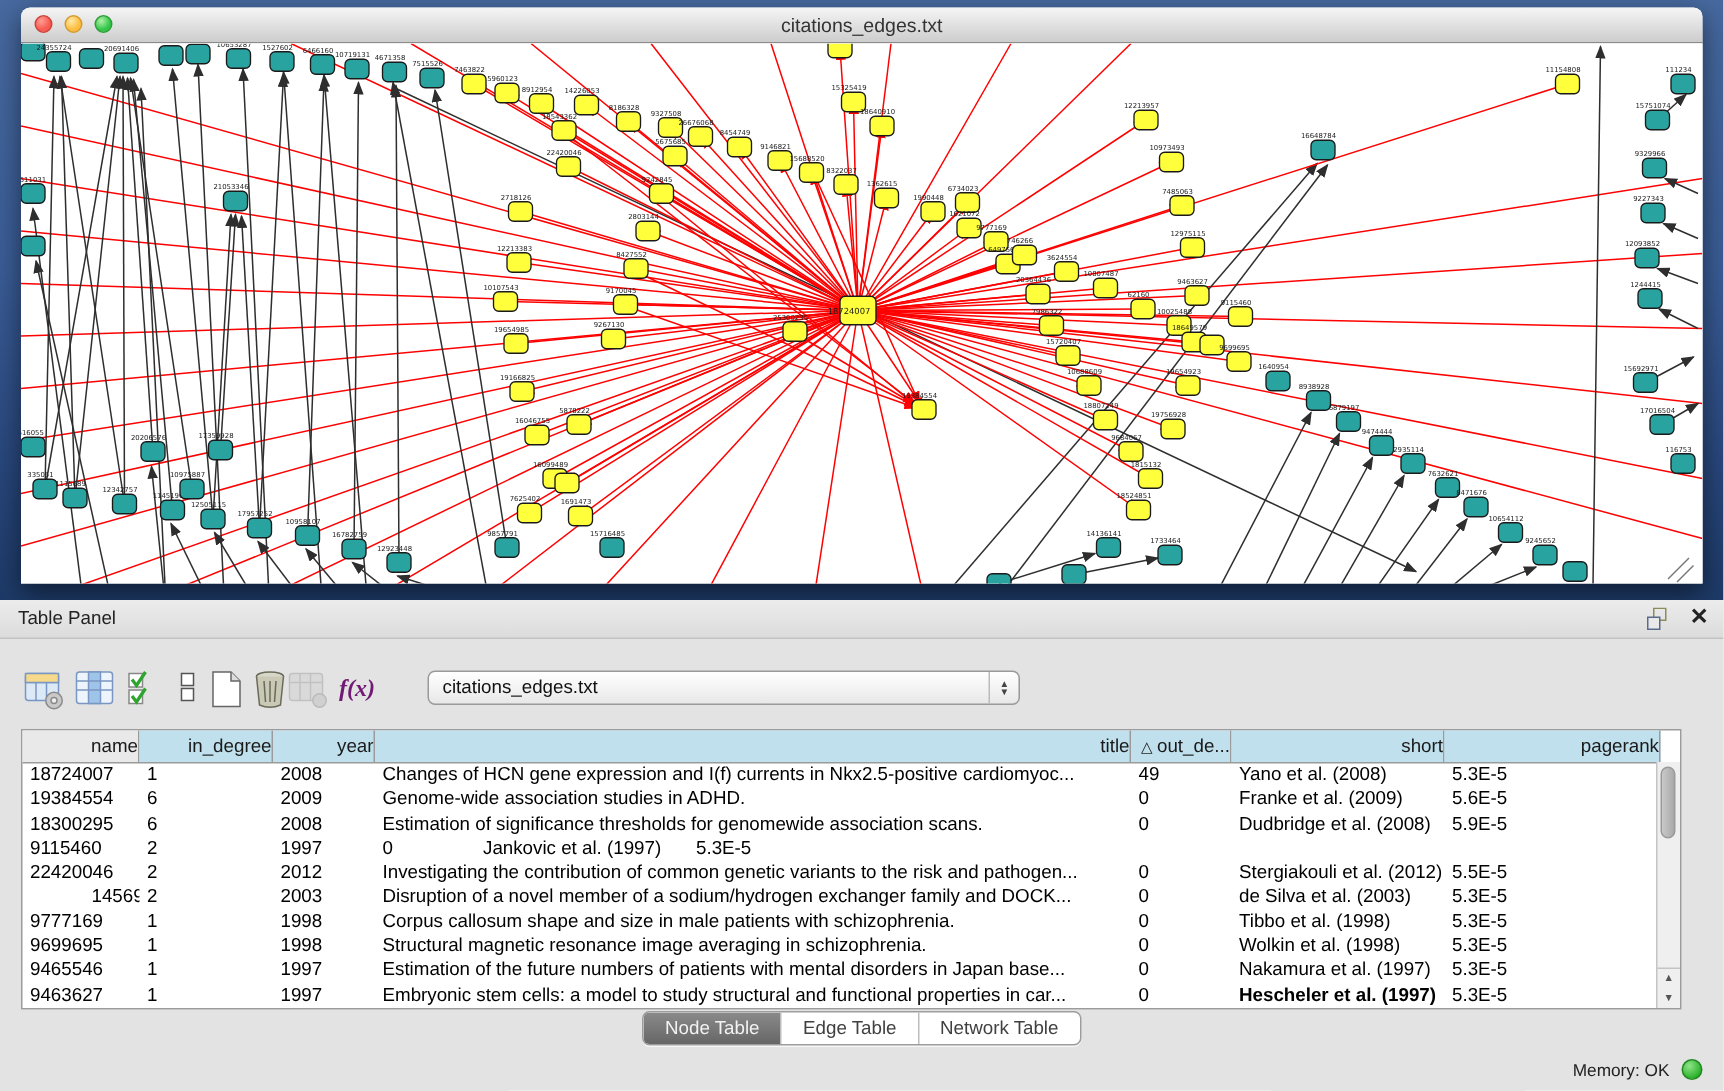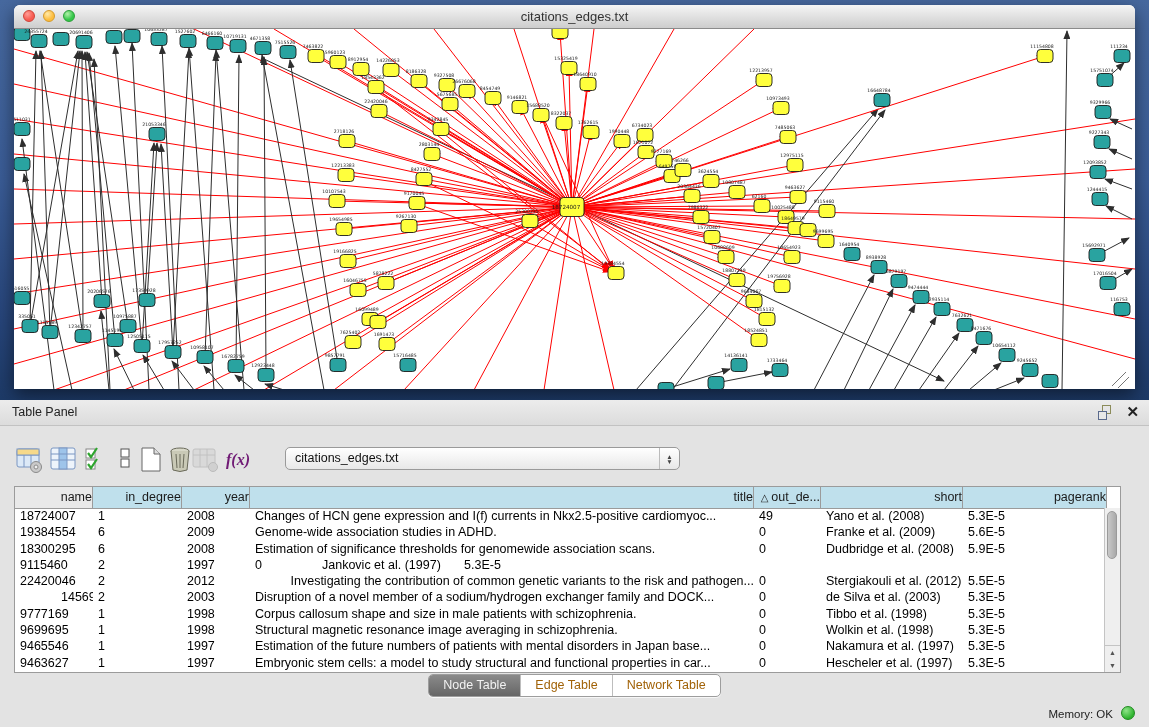--- a/index.html
+++ b/index.html
@@ -64,21 +64,21 @@
       border-left:1px solid #c4c4c4;}
   .vthumb{position:absolute;left:2px;top:3px;width:10px;height:48px;border-radius:6px;
       background:linear-gradient(90deg,#c9c9c9,#a9a9a9);border:1px solid #9a9a9a;box-sizing:border-box;}
   .varrows{position:absolute;left:0;bottom:0;width:100%;height:26px;border-top:1px solid #c4c4c4;
       display:flex;flex-direction:column;align-items:center;justify-content:space-around;color:#555;}
   .varrows span{font-size:7px;line-height:7px;}
   
   .tabbar{position:absolute;left:0;top:274px;width:100%;display:flex;justify-content:center;}
   .seg{display:flex;border:1px solid #9d9d9d;border-radius:5px;overflow:hidden;height:21px;
       background:#fff;box-shadow:0 1px 0 rgba(255,255,255,.7);}
-  .seg .tab{font-size:12.5px;color:#a16207;line-height:21px;padding:0 14px;border-right:1px solid #bdbdbd;}
+  .seg .tab{font-size:12.5px;color:#404040;line-height:21px;padding:0 14px;border-right:1px solid #bdbdbd;}
   .seg .tab:last-child{border-right:none;}
   .seg .tab.sel{background:linear-gradient(#8a8a8a,#666);color:#f2f2f2;}
   
   .statusbar{position:absolute;left:0;bottom:0;width:100%;height:27px;}
   .mem{position:absolute;right:36px;top:8px;font-size:11.5px;color:#222;}
   .memdot{position:absolute;right:14px;top:6px;width:14px;height:14px;border-radius:50%;
       background:radial-gradient(circle at 35% 30%,#8fe489,#2eb32e 70%);border:1px solid #1f8a1f;box-sizing:border-box;}
 </style>
 </head>
 <body>
@@ -853,21 +853,21 @@
           <div class="td" style="width: 89px;">2</div>
           <div class="td" style="width: 68px;">1997</div>
           <div class="td" style="width: 67px;">0</div>
           <div class="td" style="width: 142px;">Jankovic et al. (1997)</div>
           <div class="td" style="width: 144px;">5.3E-5</div>
         </div>
         <div class="tr">
           <div class="td" style="width: 78px;">22420046</div>
           <div class="td" style="width: 89px;">2</div>
           <div class="td" style="width: 68px;">2012</div>
-          <div class="td" style="width: 504px; text-align: right;">Investigating the contribution of common genetic variants to the risk and pathogen...</div>
+          <div class="td" style="width: 504px;">Investigating the contribution of common genetic variants to the risk and pathogen...</div>
           <div class="td" style="width: 67px;">0</div>
           <div class="td" style="width: 142px;">Stergiakouli et al. (2012)</div>
           <div class="td" style="width: 144px;">5.5E-5</div>
         </div>
         <div class="tr">
           <div class="td" style="width: 78px; padding-left: 46px;">14569117</div>
           <div class="td" style="width: 89px;">2</div>
           <div class="td" style="width: 68px;">2003</div>
           <div class="td" style="width: 504px;">Disruption of a novel member of a sodium/hydrogen exchanger family and DOCK...</div>
           <div class="td" style="width: 67px;">0</div>
@@ -900,21 +900,21 @@
           <div class="td" style="width: 67px;">0</div>
           <div class="td" style="width: 142px;">Nakamura et al. (1997)</div>
           <div class="td" style="width: 144px;">5.3E-5</div>
         </div>
         <div class="tr">
           <div class="td" style="width: 78px;">9463627</div>
           <div class="td" style="width: 89px;">1</div>
           <div class="td" style="width: 68px;">1997</div>
           <div class="td" style="width: 504px;">Embryonic stem cells: a model to study structural and functional properties in car...</div>
           <div class="td" style="width: 67px;">0</div>
-          <div class="td" style="width: 142px;">Hescheler et al. (1997)</div>
+          <div class="td" style="width: 142px; font-weight: bold;">Hescheler et al. (1997)</div>
           <div class="td" style="width: 144px;">5.3E-5</div>
         </div>
       </div>
     <div class="vscroll">
       <div class="vthumb"></div>
       <div class="varrows">
         <span>▲</span>
         <span>▼</span>
       </div>
     </div>

